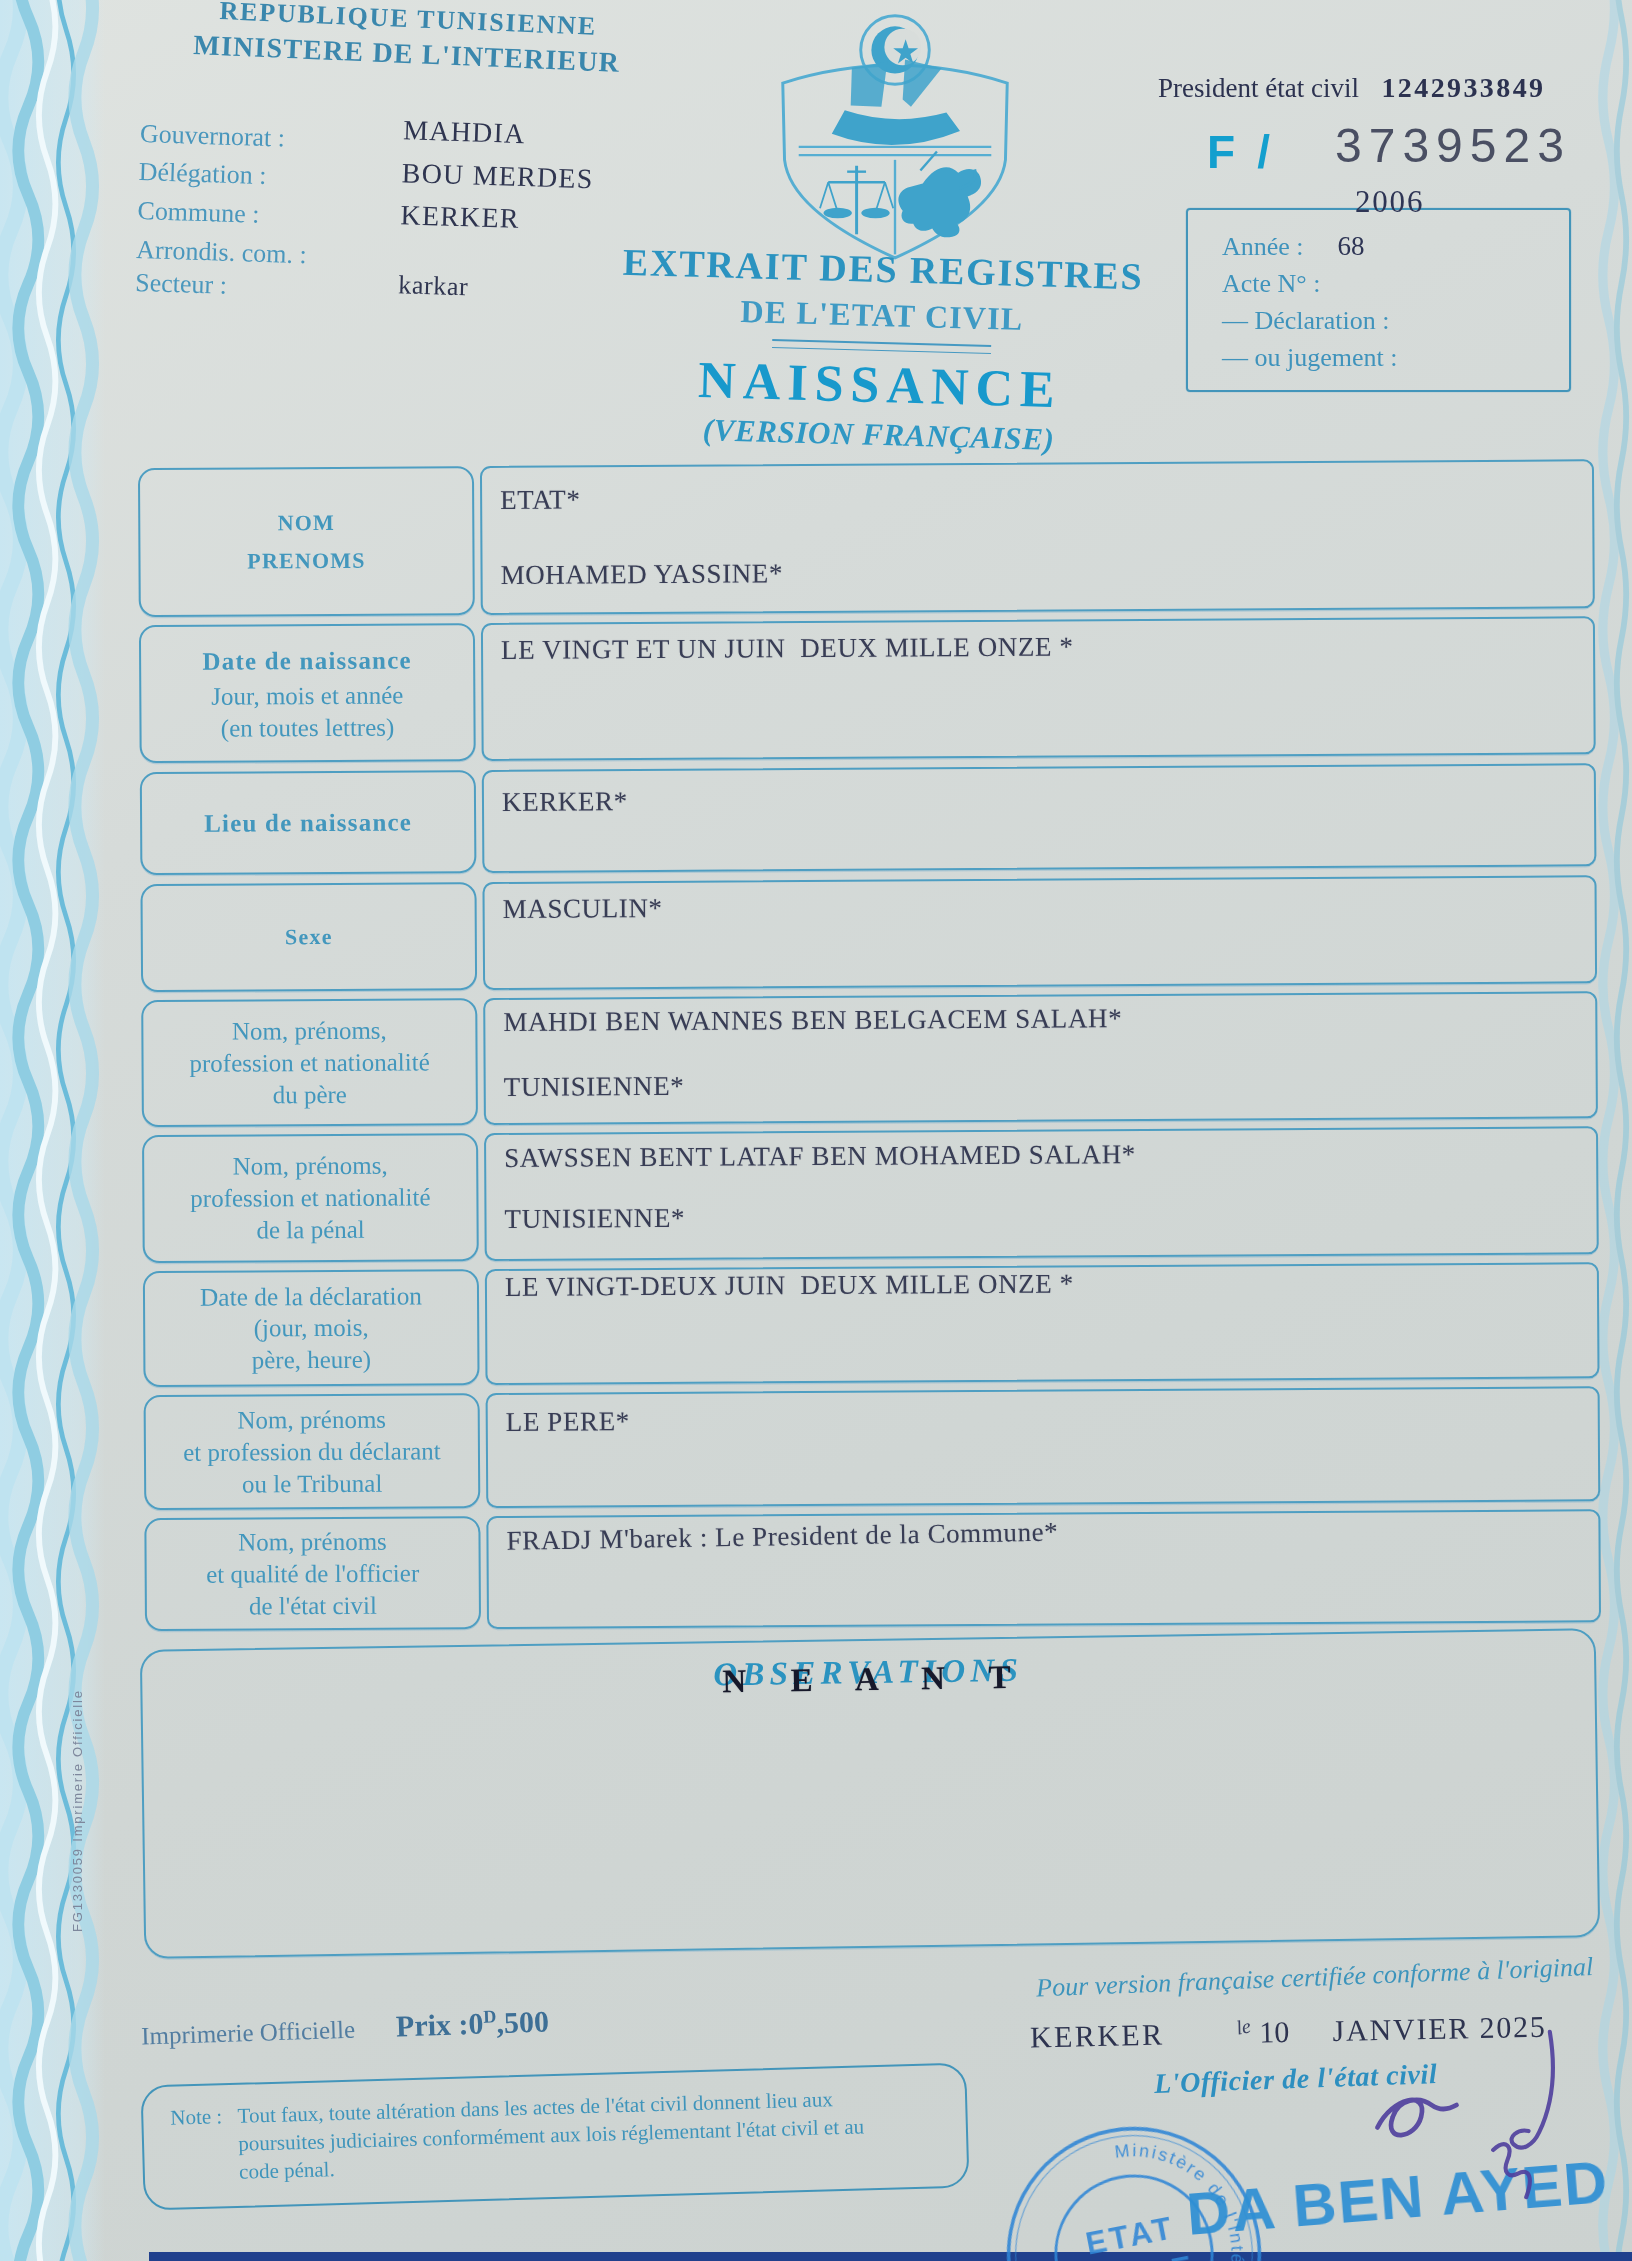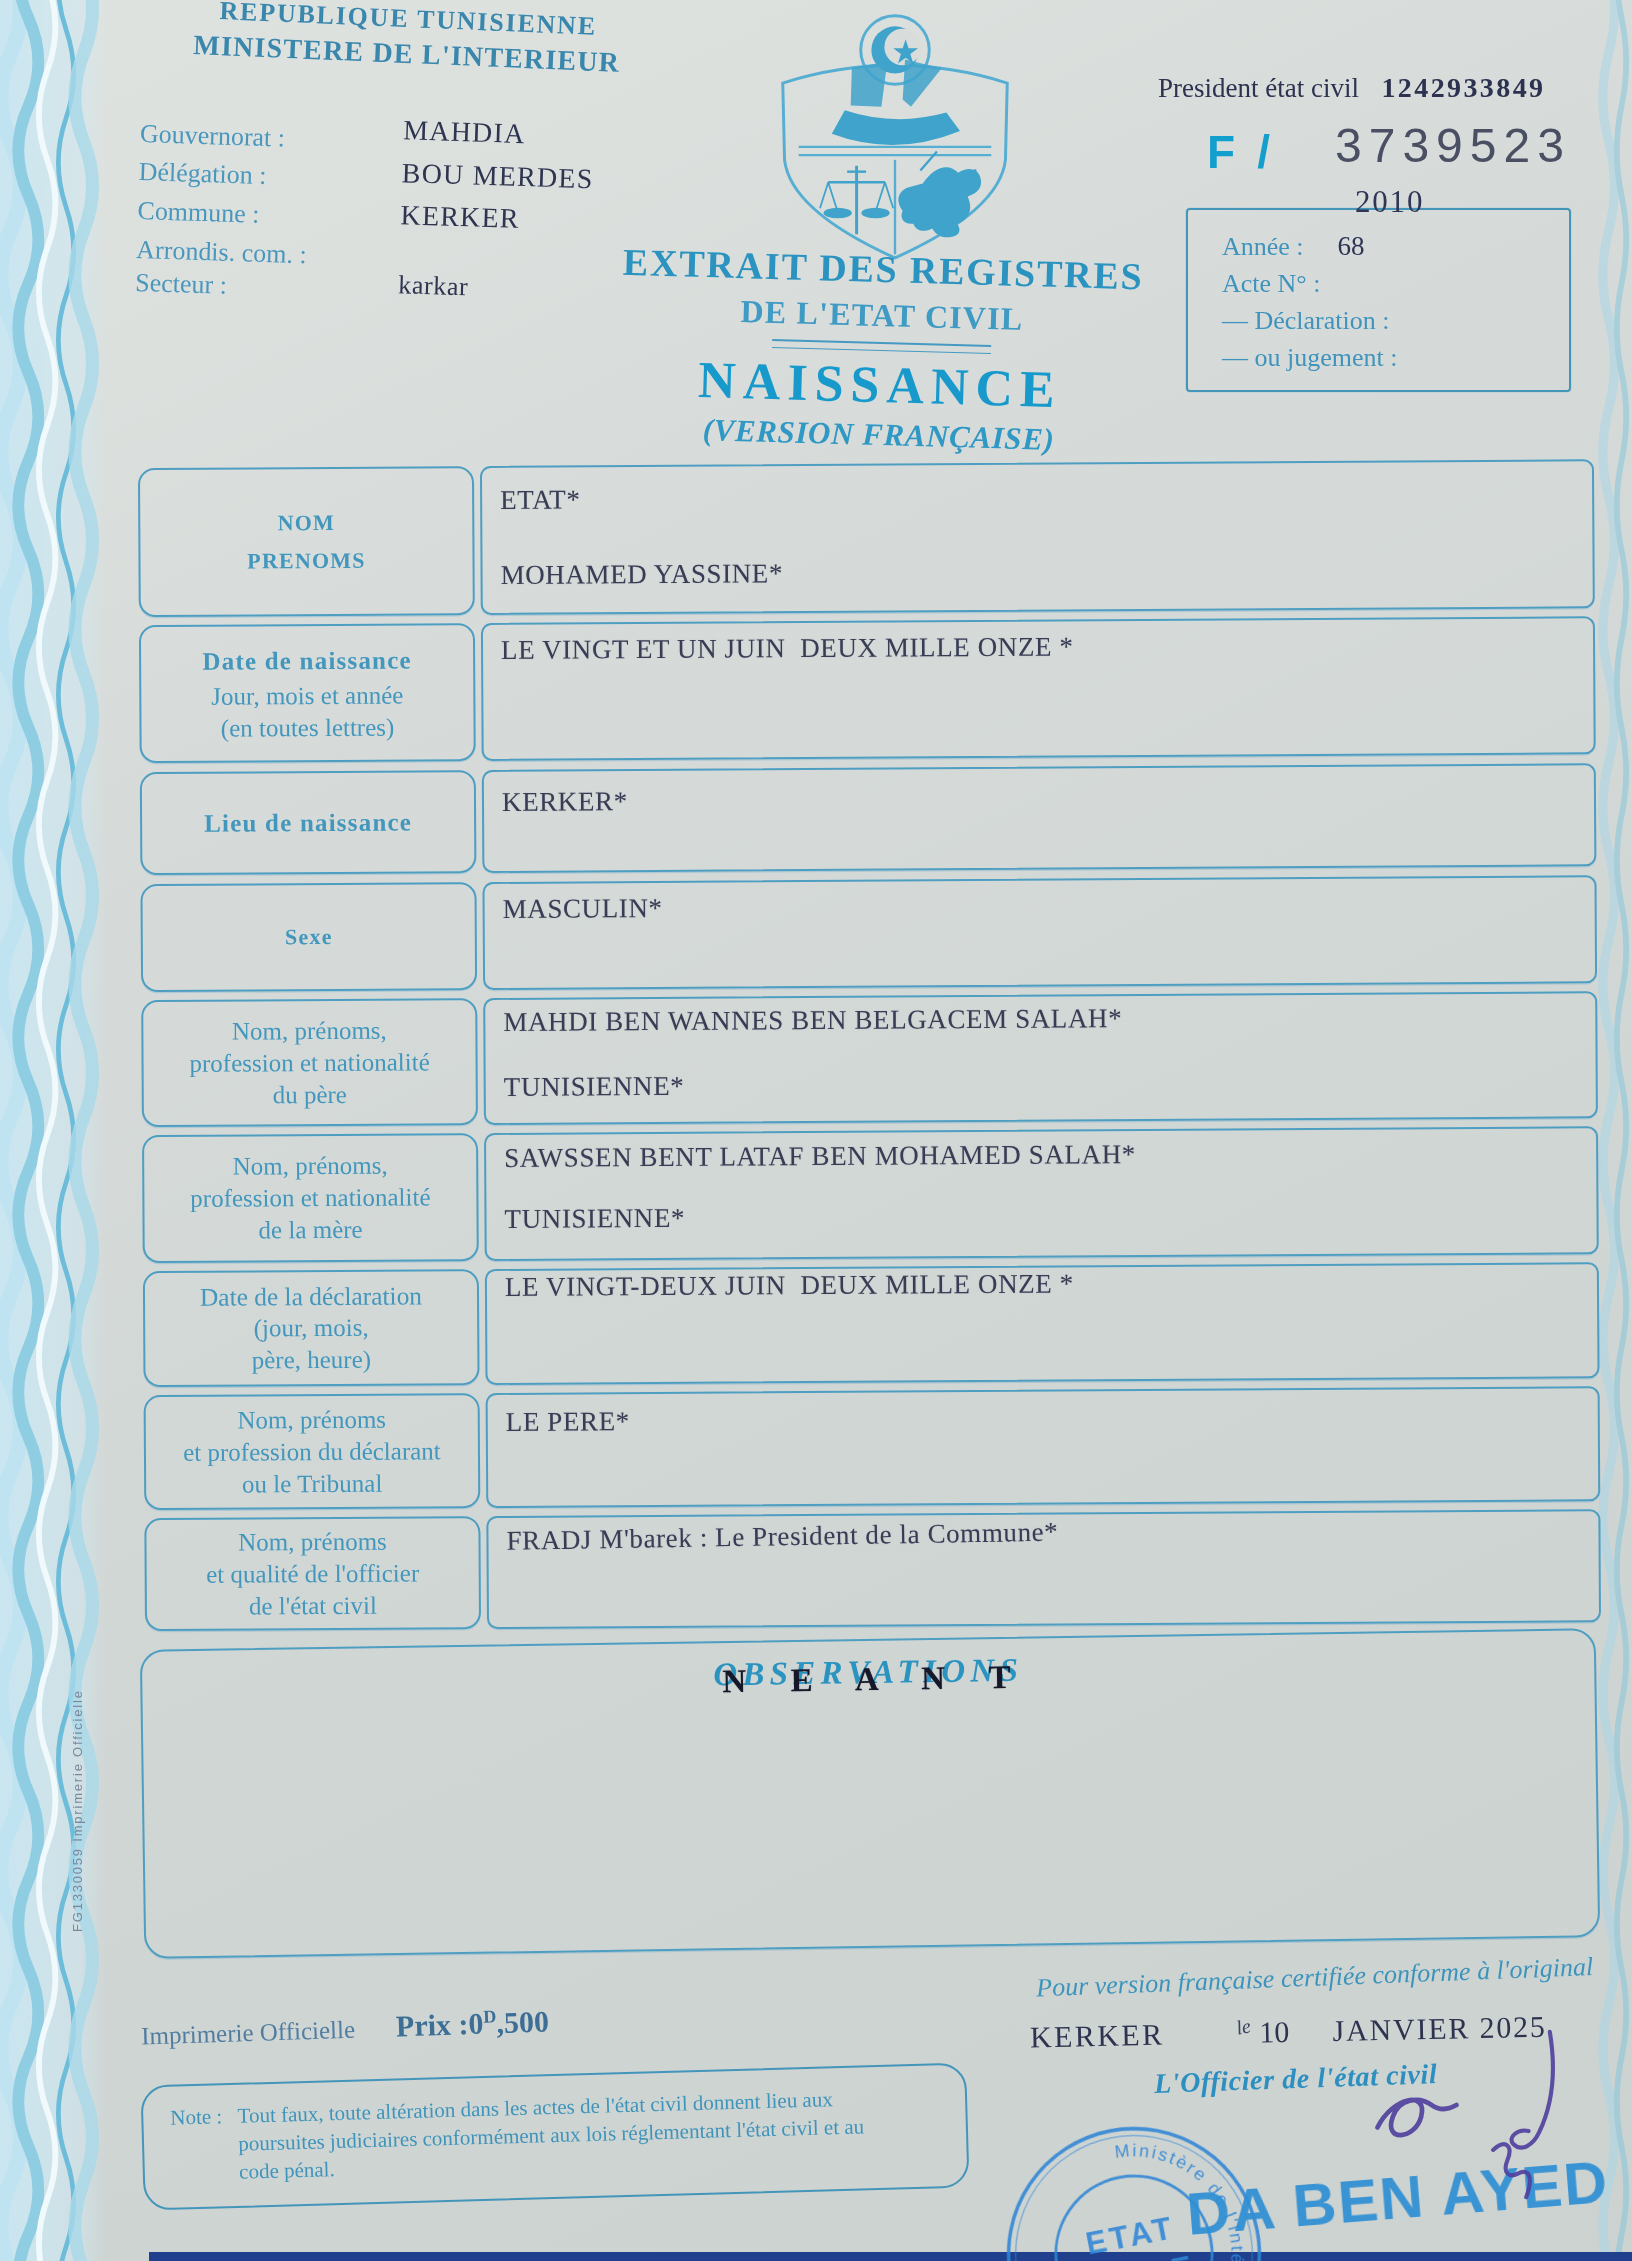--- a/index.html
+++ b/index.html
@@ -178,21 +178,21 @@
       <path d="M334,300 q32,-8 26,-32" stroke-width="5"></path>
       <line x1="268" y1="270" x2="296" y2="238" stroke-width="4"></line>
     </g>
   </svg>
 
   <div class="abs matricule">
     <span>President état civil</span><b>1242933849</b>
   </div>
   <div class="abs folio-f">F /</div>
   <div class="abs folio-num">3739523</div>
-  <div class="abs folio-year">2010</div>
+  <div class="abs folio-year">2006</div>
 
   <div class="abs acte-box">
     <div class="inner">
       <div><span>Année :</span><span class="yr">68</span></div>
       <div>Acte N° :</div>
       <div>— Déclaration :</div>
       <div>— ou jugement :</div>
     </div>
   </div>
 
@@ -255,21 +255,21 @@
       <div class="vcell">
         <span class="val" style="top:7px">MAHDI BEN WANNES BEN BELGACEM SALAH*</span>
         <span class="val" style="top:72px">TUNISIENNE*</span>
       </div>
     </div>
 
     <div class="row r6">
       <div class="lcell">
         <span class="r">Nom, prénoms,</span>
         <span class="r">profession et nationalité</span>
-        <span class="r">de la mère</span>
+        <span class="r">de la pénal</span>
       </div>
       <div class="vcell">
         <span class="val" style="top:8.3px">SAWSSEN BENT LATAF BEN MOHAMED SALAH*</span>
         <span class="val" style="top:69px">TUNISIENNE*</span>
       </div>
     </div>
 
     <div class="row r7">
       <div class="lcell">
         <span class="r" style="font-size:25.4px">Date de la déclaration</span>

